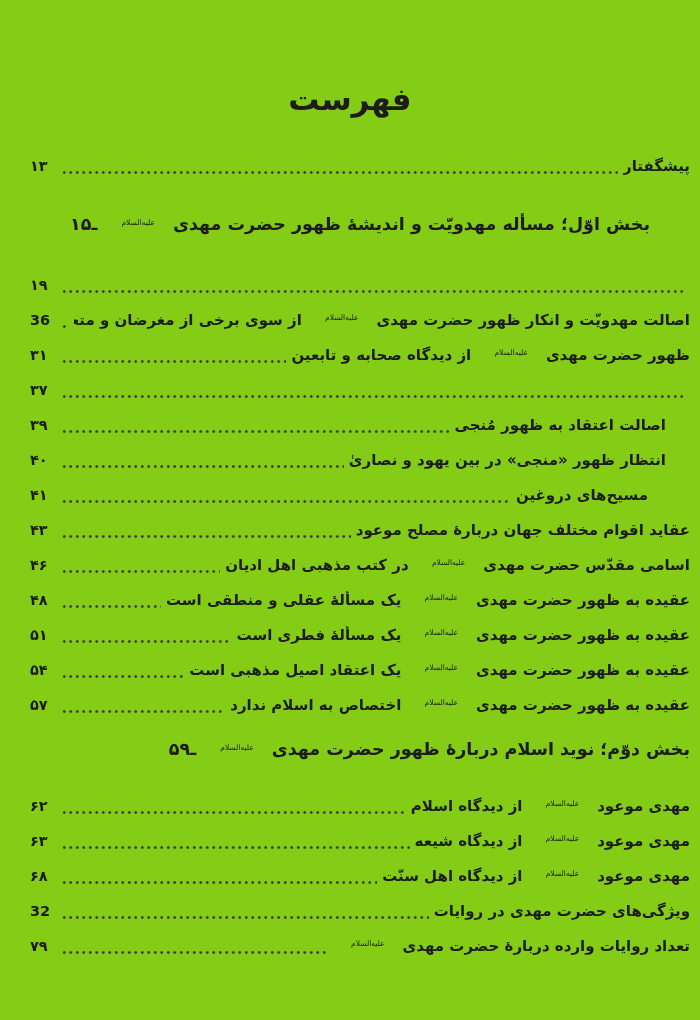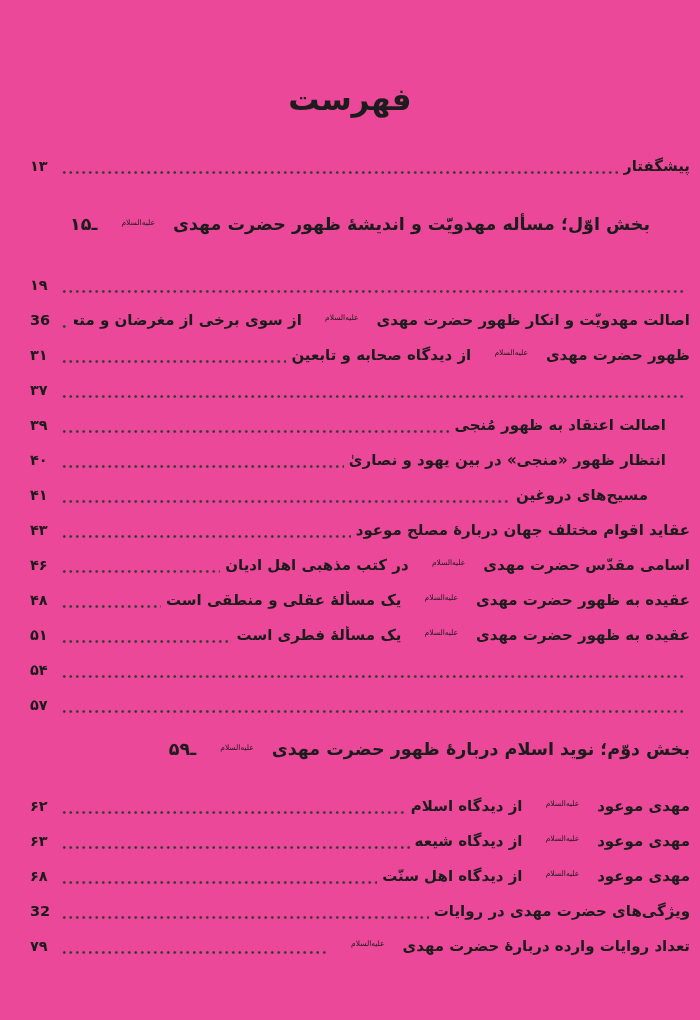--- a/index.html
+++ b/index.html
@@ -1,20 +1,20 @@
 <!DOCTYPE html>
 <html lang="fa" dir="rtl"><head>
 <meta charset="utf-8">
 <style>
   html,body{margin:0;padding:0;background:#e8e8e8;}
   .page{
     position:relative;
     width:700px;height:1020px;
     margin:0 auto;
-    background:#ec4899;
+    background:#84cc16;
     font-family:"DejaVu Sans", sans-serif;
     direction:rtl;
     color:#1c1c1c;
     overflow:hidden;
     box-sizing:border-box;
   }
   .title{
     margin:0;
     padding-top:76px;
     text-align:center;
@@ -139,24 +139,26 @@
         <span class="entry">عقیده به ظهور حضرت مهدی<span class="hon">علیه‌السلام</span> یک مسألهٔ عقلی و منطقی است</span>
         <span class="dots"></span>
         <span class="pnum">۴۸</span>
       </div>
       <div class="toc-row">
         <span class="entry">عقیده به ظهور حضرت مهدی<span class="hon">علیه‌السلام</span> یک مسألهٔ فطری است</span>
         <span class="dots"></span>
         <span class="pnum">۵۱</span>
       </div>
       <div class="toc-row">
+        <span class="entry">عقیده به ظهور حضرت مهدی<span class="hon">علیه‌السلام</span> یک اعتقاد اصیل مذهبی است</span>
         <span class="dots"></span>
         <span class="pnum">۵۴</span>
       </div>
       <div class="toc-row">
+        <span class="entry">عقیده به ظهور حضرت مهدی<span class="hon">علیه‌السلام</span> اختصاص به اسلام ندارد</span>
         <span class="dots"></span>
         <span class="pnum">۵۷</span>
       </div>
       <div class="toc-section second"><span>بخش دوّم؛ نوید اسلام دربارهٔ ظهور حضرت مهدی<span class="hon">علیه‌السلام</span> ـ۵۹</span></div>
       <div class="toc-row">
         <span class="entry">مهدی موعود<span class="hon">علیه‌السلام</span> از دیدگاه اسلام</span>
         <span class="dots"></span>
         <span class="pnum">۶۲</span>
       </div>
       <div class="toc-row">

